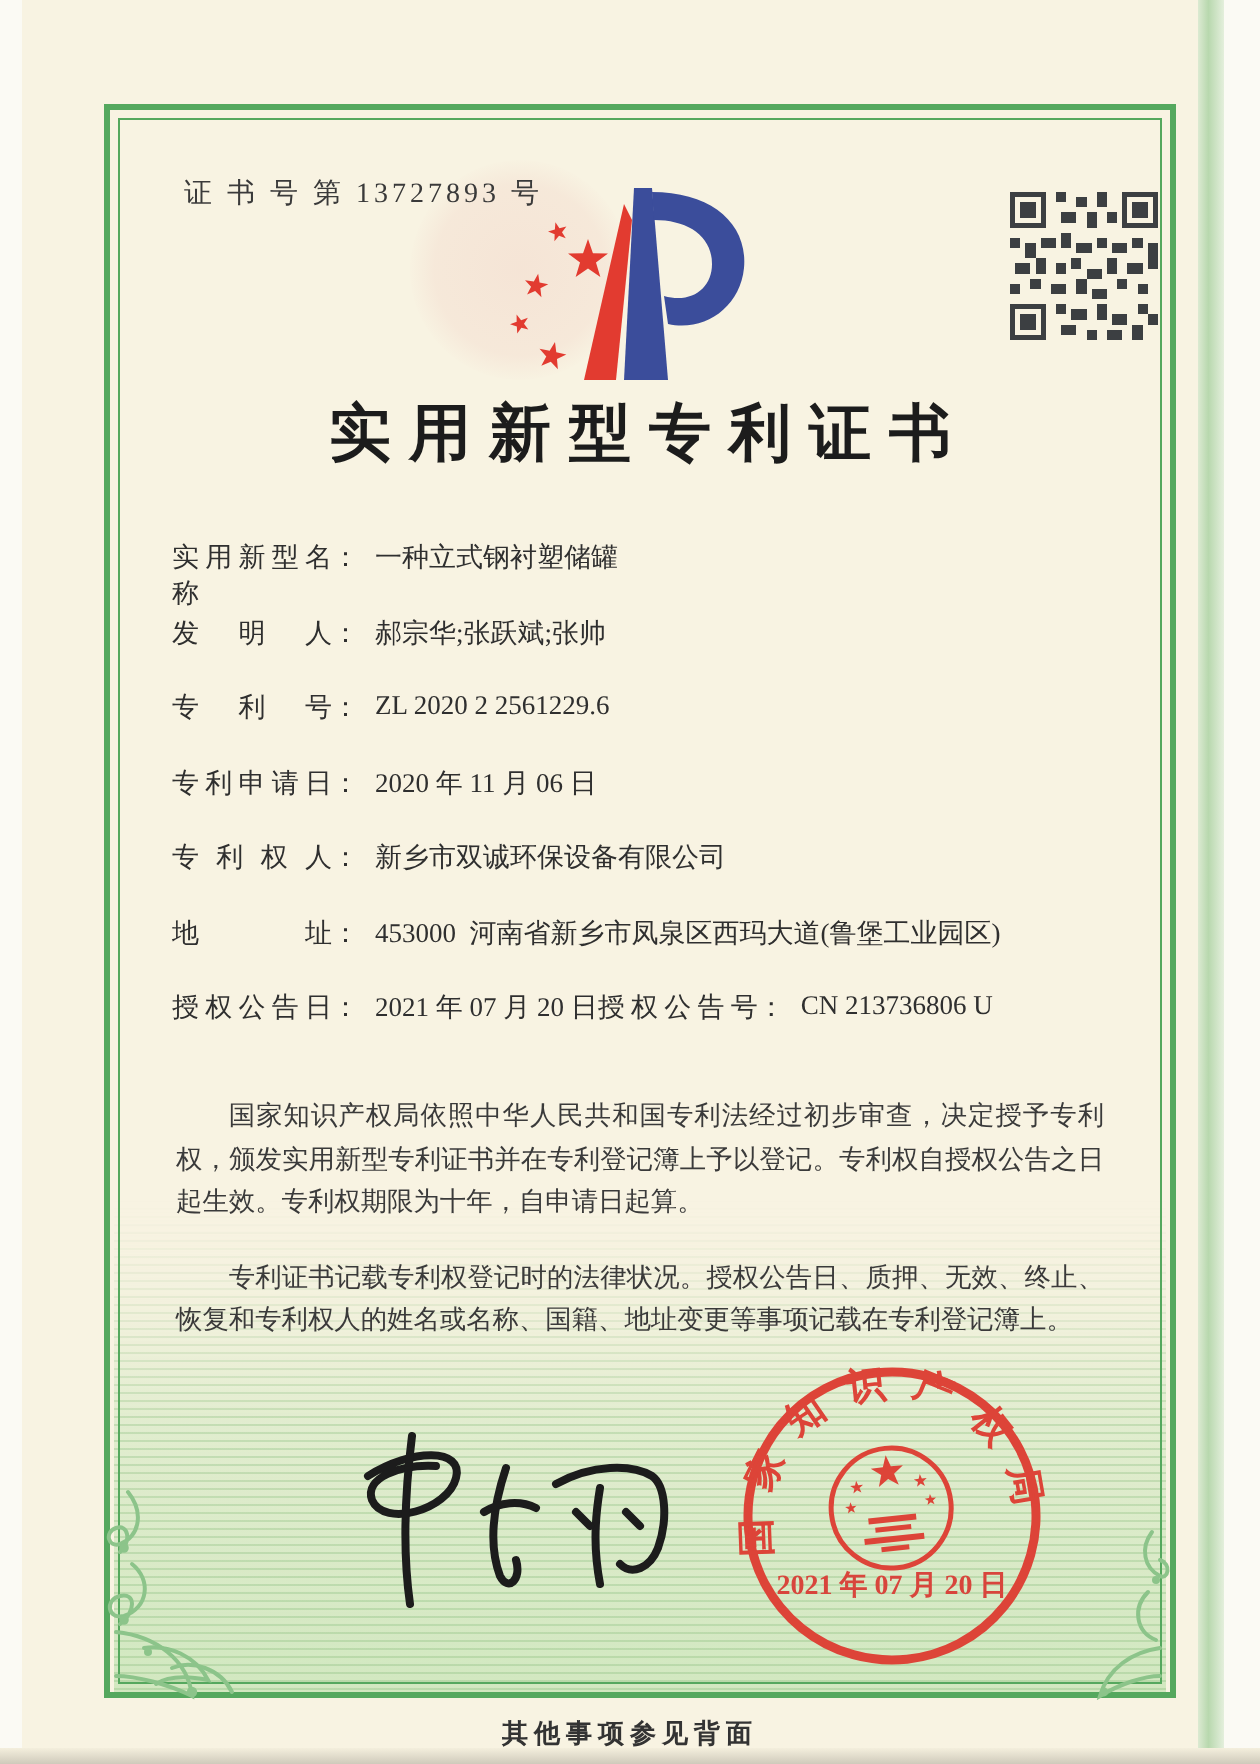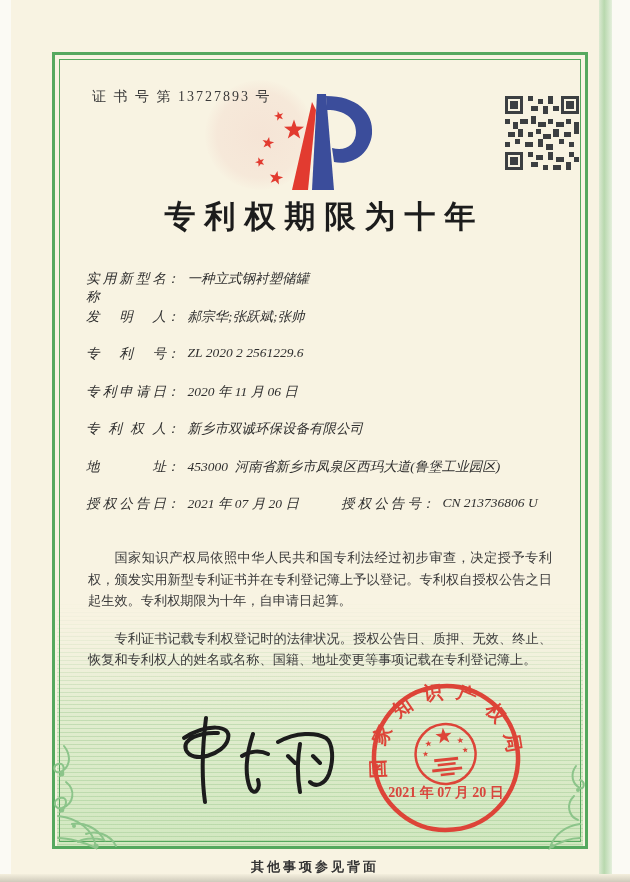--- a/index.html
+++ b/index.html
@@ -43,27 +43,27 @@
     position:absolute; left:92px; top:88px;
     font-size:14px; letter-spacing:2px; color:#3a3a3a; white-space:pre;
   }
   .logo{position:absolute; left:250px; top:90px;}
   .qr{position:absolute; left:505px; top:96px; width:74px; height:74px;}
   .title{
     position:absolute; left:52px; top:196px; width:536px;
     text-align:center; font-size:31px; font-weight:bold; letter-spacing:9px;
     color:#1c1c1c; text-indent:9px;
   }
-  .fields{position:absolute; left:86px; top:270px; width:470px;font-style:italic;}
+  .fields{position:absolute; left:86px; top:270px; width:470px;}
   .field-row{display:flex; align-items:flex-start; margin-bottom:20.5px; height:17px;
     font-size:13.5px; color:#2f2f2f;}
   .flabel{display:inline-block; width:80px; text-align:justify; text-align-last:justify;}
   .fcolon{margin:0 2px 0 0;}
   .fvalue{white-space:pre; margin-left:6px;}
-  .grant-second{margin-left:42px; display:flex;}
+  .grant-second{display:flex;}
   .paragraphs{
     position:absolute; left:72px; top:531px; width:496px;
     font-size:13.2px; line-height:21.6px; text-align:justify; color:#3a3a3a;
   }
   .paragraphs p{margin:16px; text-indent:2em;}
   .signer{
     position:absolute; left:88px; top:745px; font-size:15px; letter-spacing:3px;
     line-height:31px; color:#222;
   }
   .signature-svg{position:absolute; left:150px; top:712px;}
@@ -186,21 +186,21 @@
         <rect x="20" y="24" width="3" height="2"></rect>
       <rect x="25" y="22" width="2" height="2"></rect>
         <rect x="10" y="26" width="3" height="2"></rect>
       <rect x="15" y="27" width="2" height="2"></rect>
         <rect x="19" y="27" width="3" height="2"></rect>
       <rect x="24" y="26" width="2" height="3"></rect>
         <rect x="27" y="24" width="2" height="2"></rect>
     </g>
   </svg>
 
-  <div class="title">专利权期限为十年</div>
+  <div class="title">实用新型专利证书</div>
 
   <div class="fields">
     <div class="field-row">
       <span class="flabel">实用新型名称</span>
         <span class="fcolon">：</span>
         <span class="fvalue">一种立式钢衬塑储罐</span>
     </div>
     <div class="field-row">
       <span class="flabel">发明人</span>
         <span class="fcolon">：</span>

